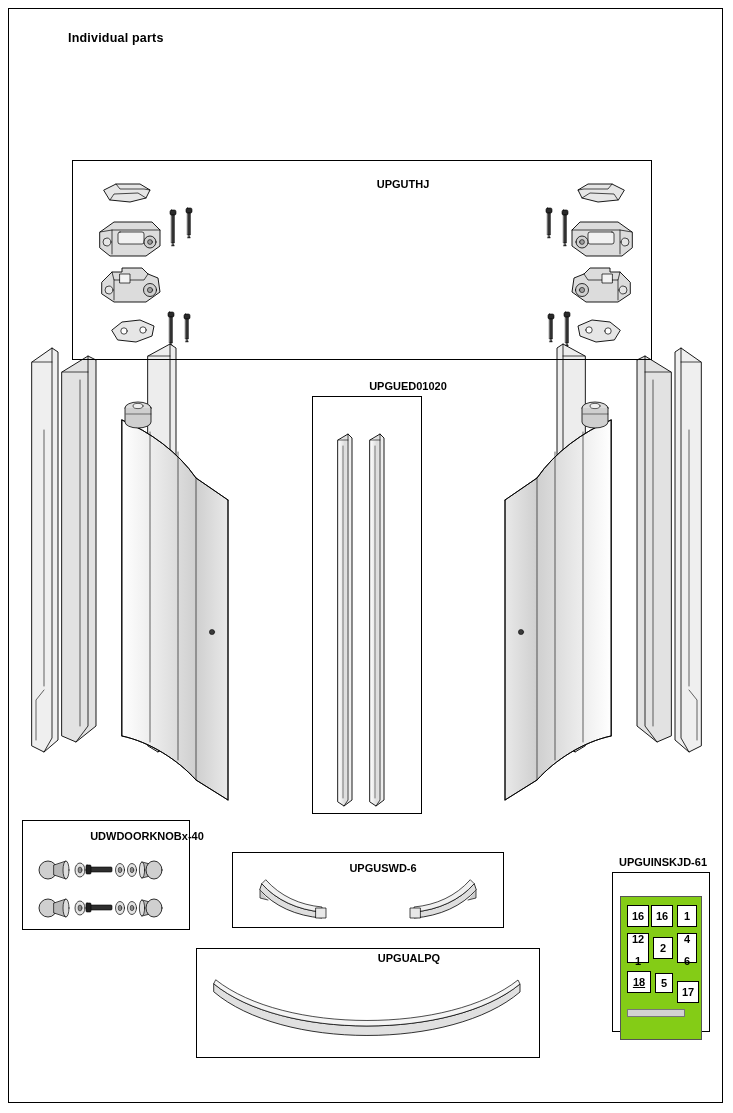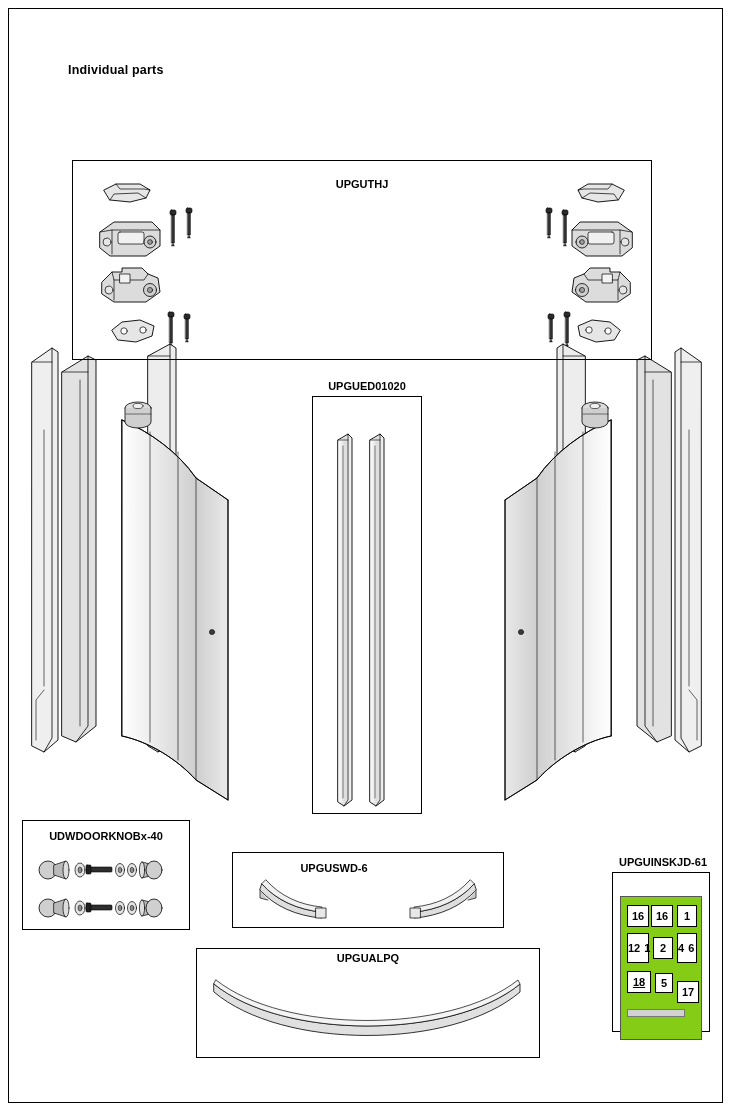--- a/index.html
+++ b/index.html
@@ -27,35 +27,35 @@
     box-sizing: border-box;
   }
   .page-title {
     position: absolute;
     left: 68px;
     top: 31px;
     font-size: 12.5px;
     font-weight: bold;
     color: #000;
     letter-spacing: 0.2px;
-    margin-top: 32px;
   }
   .box {
     position: absolute;
     border: 1px solid #000;
     box-sizing: border-box;
     background: transparent;
   }
   .box-label {
     position: absolute;
     font-size: 11px;
     font-weight: bold;
     color: #000;
     text-align: center;
     white-space: nowrap;
+    padding-left: 41px;
   }
   .free-label {
     position: absolute;
     font-size: 11px;
     font-weight: bold;
     color: #000;
     white-space: nowrap;
   }
   svg.art {
     position: absolute;
@@ -91,22 +91,23 @@
     box-sizing: border-box;
     font-size: 11px;
     font-weight: bold;
     color: #000;
     display: flex;
     align-items: center;
     justify-content: center;
     line-height: 1;
   }
   .cell.two-line {
+    flex-direction: column;
     justify-content: flex-start;
-    gap: 4px;
+    gap: 11px;
   }
   .cell.two-line span { display: block; }
   .bar {
     position: absolute;
     background: #d2d2d2;
     border: 1px solid #777;
     box-sizing: border-box;
   }
 </style>
 </head>
@@ -384,21 +385,21 @@
   <div class="box panel-upguthj"></div>
   <div class="box-label" style="left:72px; top:178px; width:580px;">UPGUTHJ</div>
 
   <div class="box panel-upgued"></div>
   <div class="box-label" style="left:312px; top:380px; width:110px;">UPGUED01020</div>
 
   <div class="box panel-knob"></div>
   <div class="box-label" style="left:22px; top:830px; width:168px;">UDWDOORKNOBx-40</div>
 
   <div class="box panel-swd"></div>
-  <div class="box-label" style="left:224px; top:862px; width:220px;">UPGUSWD-6</div>
+  <div class="box-label" style="left:232px; top:862px; width:220px;">UPGUSWD-6</div>
 
   <div class="box panel-alpq"></div>
   <div class="box-label" style="left:196px; top:952px; width:344px;">UPGUALPQ</div>
 
   <div class="free-label" style="left:619px; top:856px;">UPGUINSKJD-61</div>
   <div class="box panel-inskjd"></div>
 
   <div class="inskjd-inner">
     <div class="cell" style="left:6px;  top:8px;  width:22px; height:22px;">16</div>
     <div class="cell" style="left:30px; top:8px;  width:22px; height:22px;">16</div>

